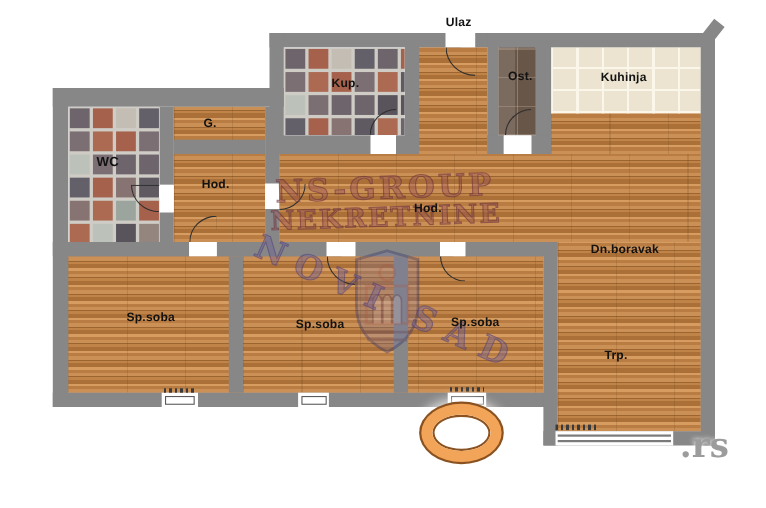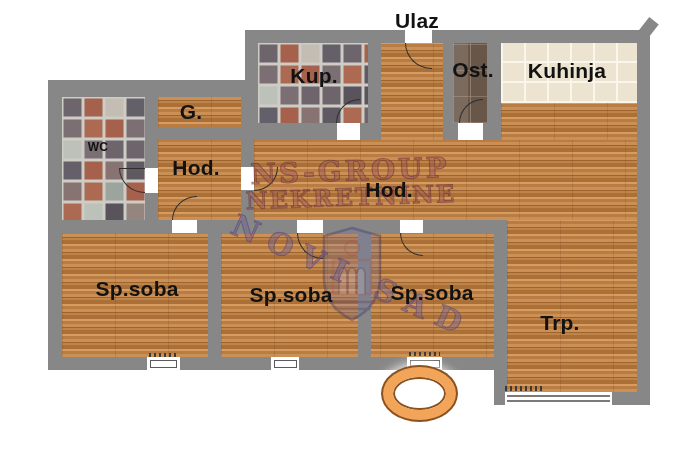--- a/index.html
+++ b/index.html
@@ -31,21 +31,21 @@
   
   .wall{position:absolute;background:#878787;z-index:4;}
   .gap{position:absolute;background:#ffffff;z-index:5;}
   .arc{position:absolute;z-index:6;box-sizing:border-box;border:0 solid #2f2f2f;}
   .win{position:absolute;background:#ffffff;z-index:6;}
   .rad{position:absolute;background:#ffffff;border:1px solid #5a5a5a;z-index:7;}
   .hatch{position:absolute;z-index:7;
     background-image:repeating-linear-gradient(90deg,#3a3a3a 0 2px,rgba(0,0,0,0) 2px 5px);}
   .wline{position:absolute;background:#7a7a7a;z-index:7;}
   
-  .lbl{position:absolute;transform:translate(-50%,-50%);font-weight:bold;font-size:21px;
+  .lbl{position:absolute;transform:translate(-50%,-50%);font-weight:bold;font-size:11px;
        color:#121212;white-space:nowrap;z-index:9;letter-spacing:0.2px;}
   .lbl-big{font-size:12px;}
   
   .wm{position:absolute;z-index:8;white-space:nowrap;font-family:"DejaVu Serif",serif;
       font-weight:bold;transform:translate(-50%,-50%) rotate(-2deg);
       color:rgba(151,79,86,0.40);-webkit-text-stroke:1px rgba(104,48,58,0.55);}
   .wm1{font-size:28px;letter-spacing:3px;}
   .wm2{font-size:24px;letter-spacing:2px;}
   .wm-city{position:absolute;z-index:8;white-space:nowrap;font-family:"DejaVu Serif",serif;
       font-weight:bold;font-size:30px;letter-spacing:11px;
@@ -194,31 +194,33 @@
   <div class="hatch" style="left:505px;top:386px;width:38px;height:5px;"></div>
 
   <div class="lbl" style="left:417px;top:21px;">Ulaz</div>
   <div class="lbl" style="left:314px;top:76px;">Kup.</div>
   <div class="lbl" style="left:473px;top:70px;">Ost.</div>
   <div class="lbl" style="left:567px;top:71px;">Kuhinja</div>
   <div class="lbl lbl-big" style="left:98px;top:147px;">WC</div>
   <div class="lbl" style="left:191px;top:112px;">G.</div>
   <div class="lbl" style="left:196px;top:168px;">Hod.</div>
   <div class="lbl" style="left:389px;top:190px;">Hod.</div>
+  <div class="lbl" style="left:568px;top:227px;">Dn.boravak</div>
   <div class="lbl" style="left:560px;top:323px;">Trp.</div>
   <div class="lbl" style="left:137px;top:289px;">Sp.soba</div>
   <div class="lbl" style="left:291px;top:295px;">Sp.soba</div>
   <div class="lbl" style="left:432px;top:293px;">Sp.soba</div>
 
   <div class="wm wm1" style="left:350px;top:171px;">NS-GROUP</div>
   <div class="wm wm2" style="left:351px;top:197px;">NEKRETNINE</div>
   <svg class="wm-shield" style="left:321px;top:226px;" width="62" height="96" viewBox="0 0 62 96">
     <path d="M31 2 L59 10 V52 Q59 80 31 94 Q3 80 3 52 V10 Z" fill="rgba(110,110,165,0.55)" stroke="rgba(55,55,110,0.9)" stroke-width="2.5"></path>
     <circle cx="31" cy="22" r="7" fill="none" stroke="rgba(150,90,100,0.9)" stroke-width="2.5"></circle>
     <rect x="12" y="34" width="38" height="34" fill="none" stroke="rgba(150,90,100,0.9)" stroke-width="2.5"></rect>
     <path d="M18 68 V48 a4 6 0 0 1 8 0 V68 M27 68 V48 a4 6 0 0 1 8 0 V68 M36 68 V48 a4 6 0 0 1 8 0 V68" fill="rgba(220,200,210,0.5)" stroke="rgba(90,60,90,0.8)" stroke-width="1.5"></path>
     <path d="M10 76 H52 M13 83 H49" stroke="rgba(90,60,90,0.8)" stroke-width="2.5" fill="none"></path>
   </svg>
   <div class="wm-city" style="left:352px;top:276px;">NOVI SAD</div>
 
   <div class="logo-o"></div>
+  <div class="logo-tld">.rs</div>
 
 </div>
 
 </body></html>

